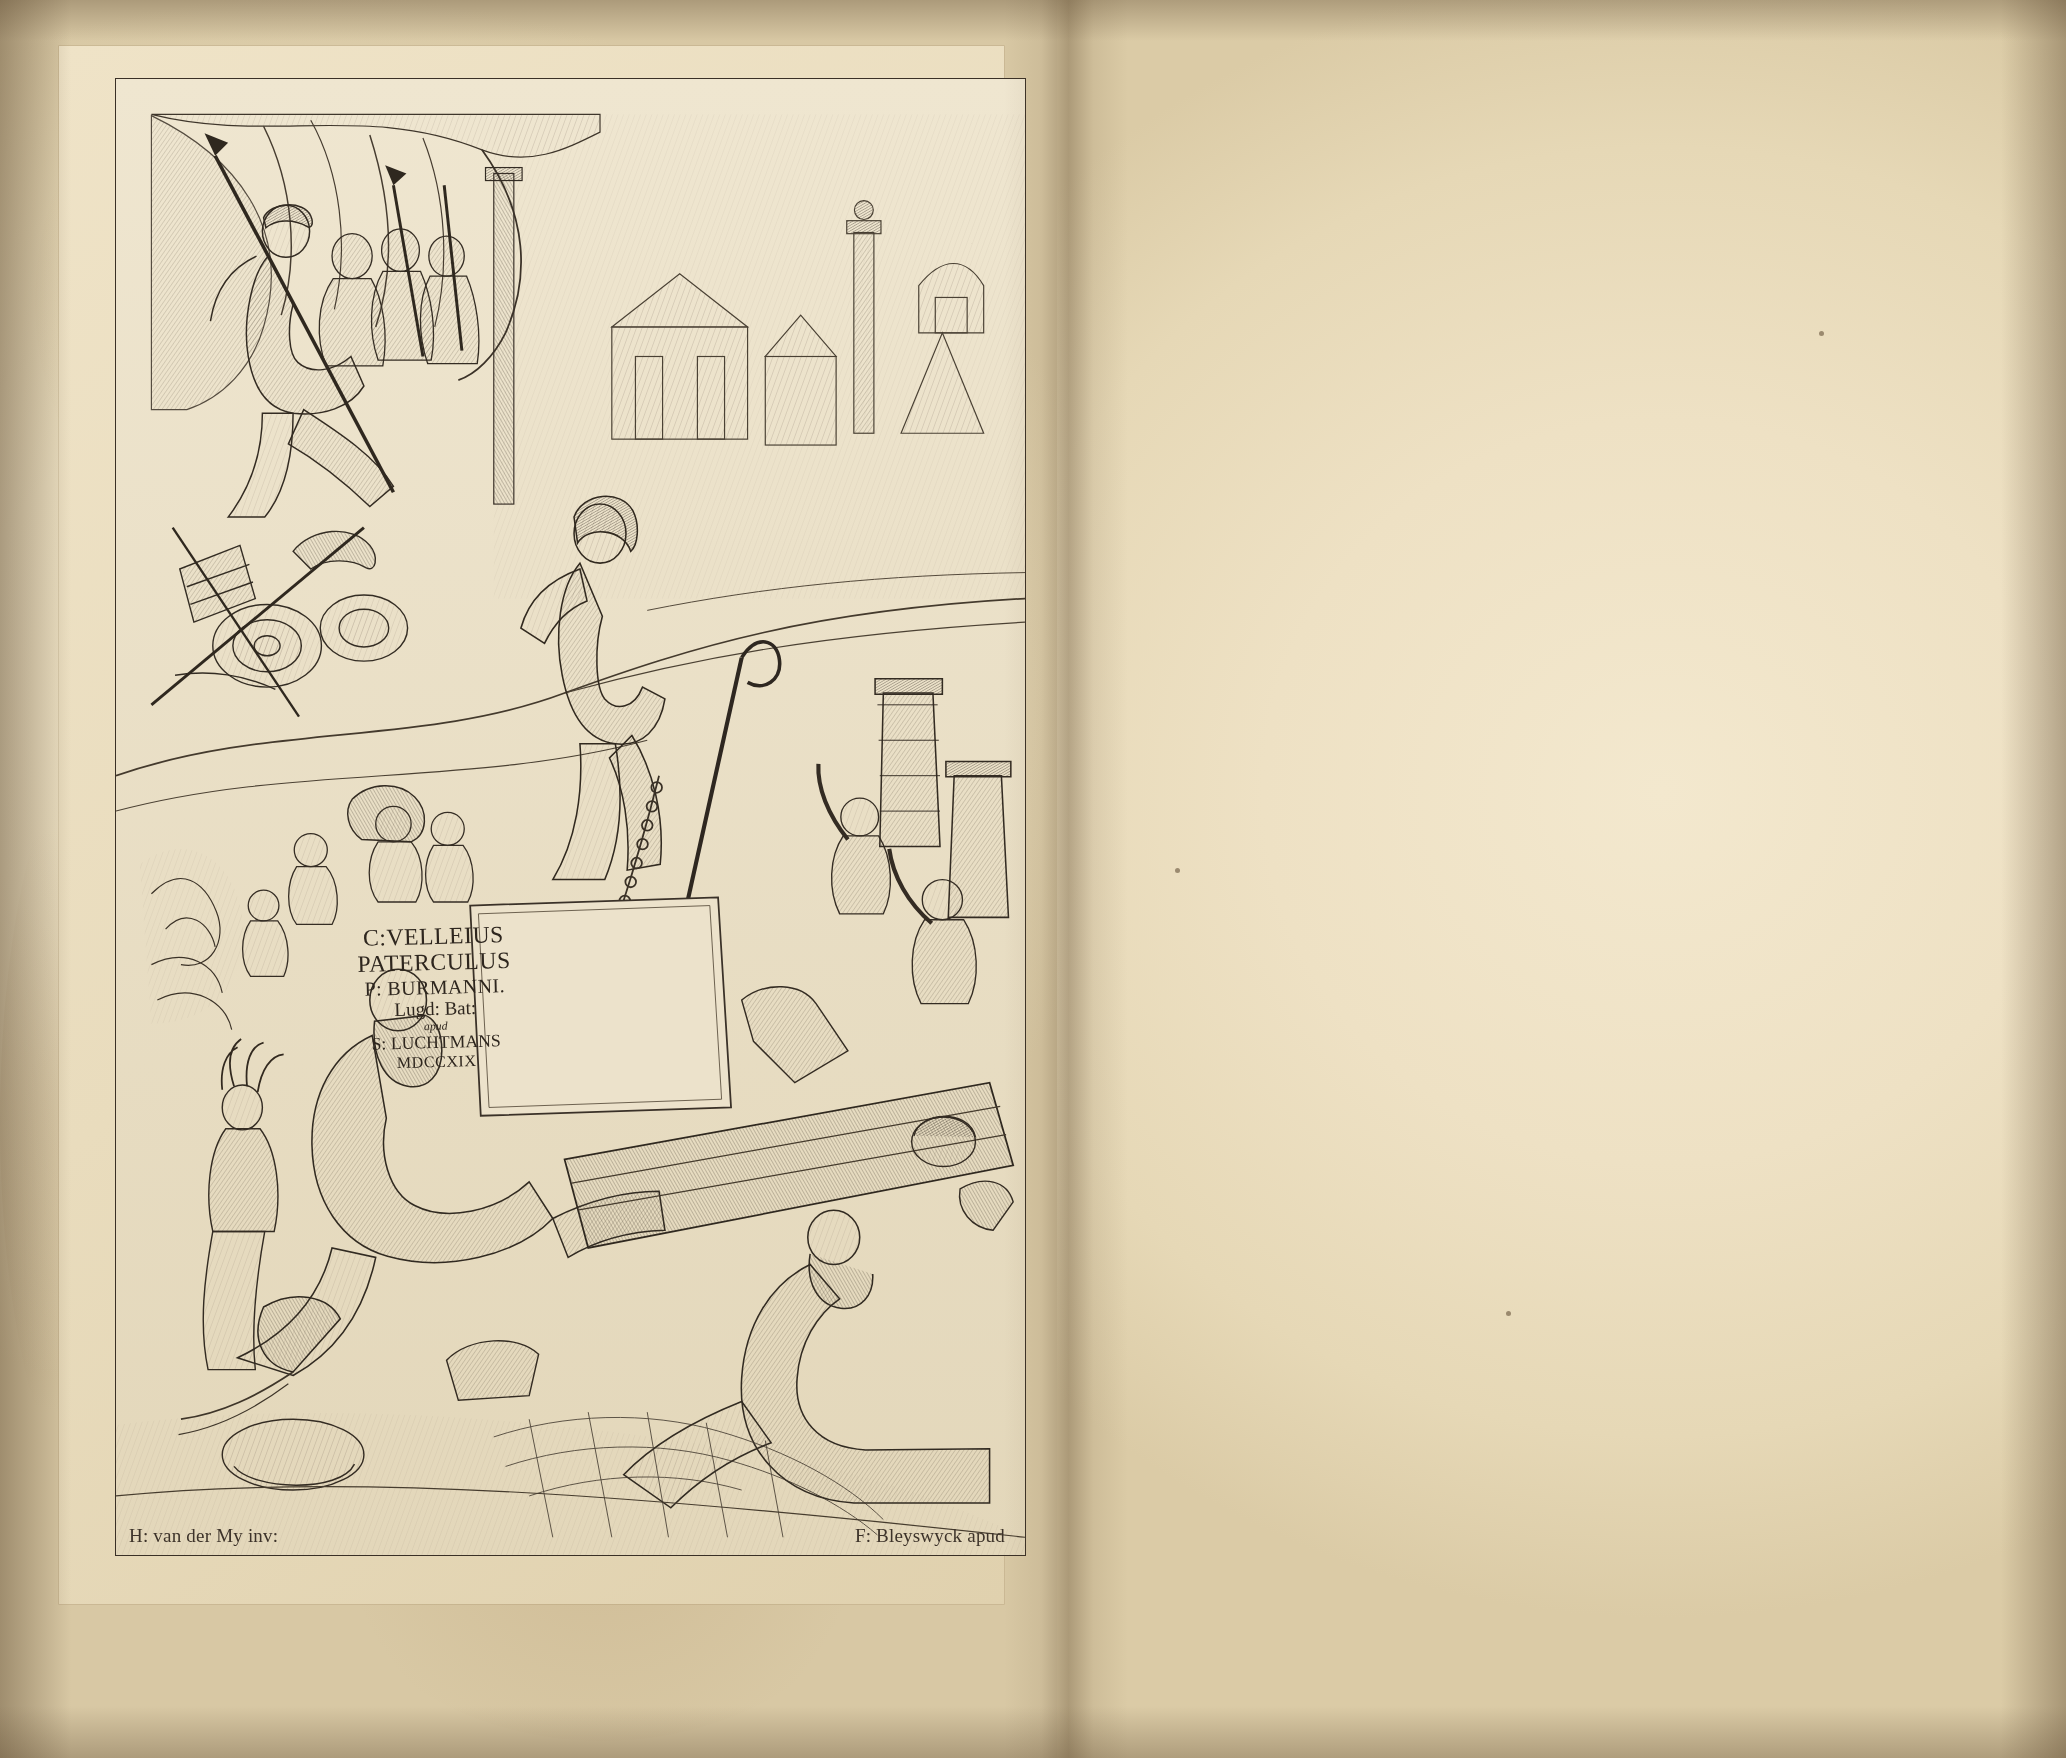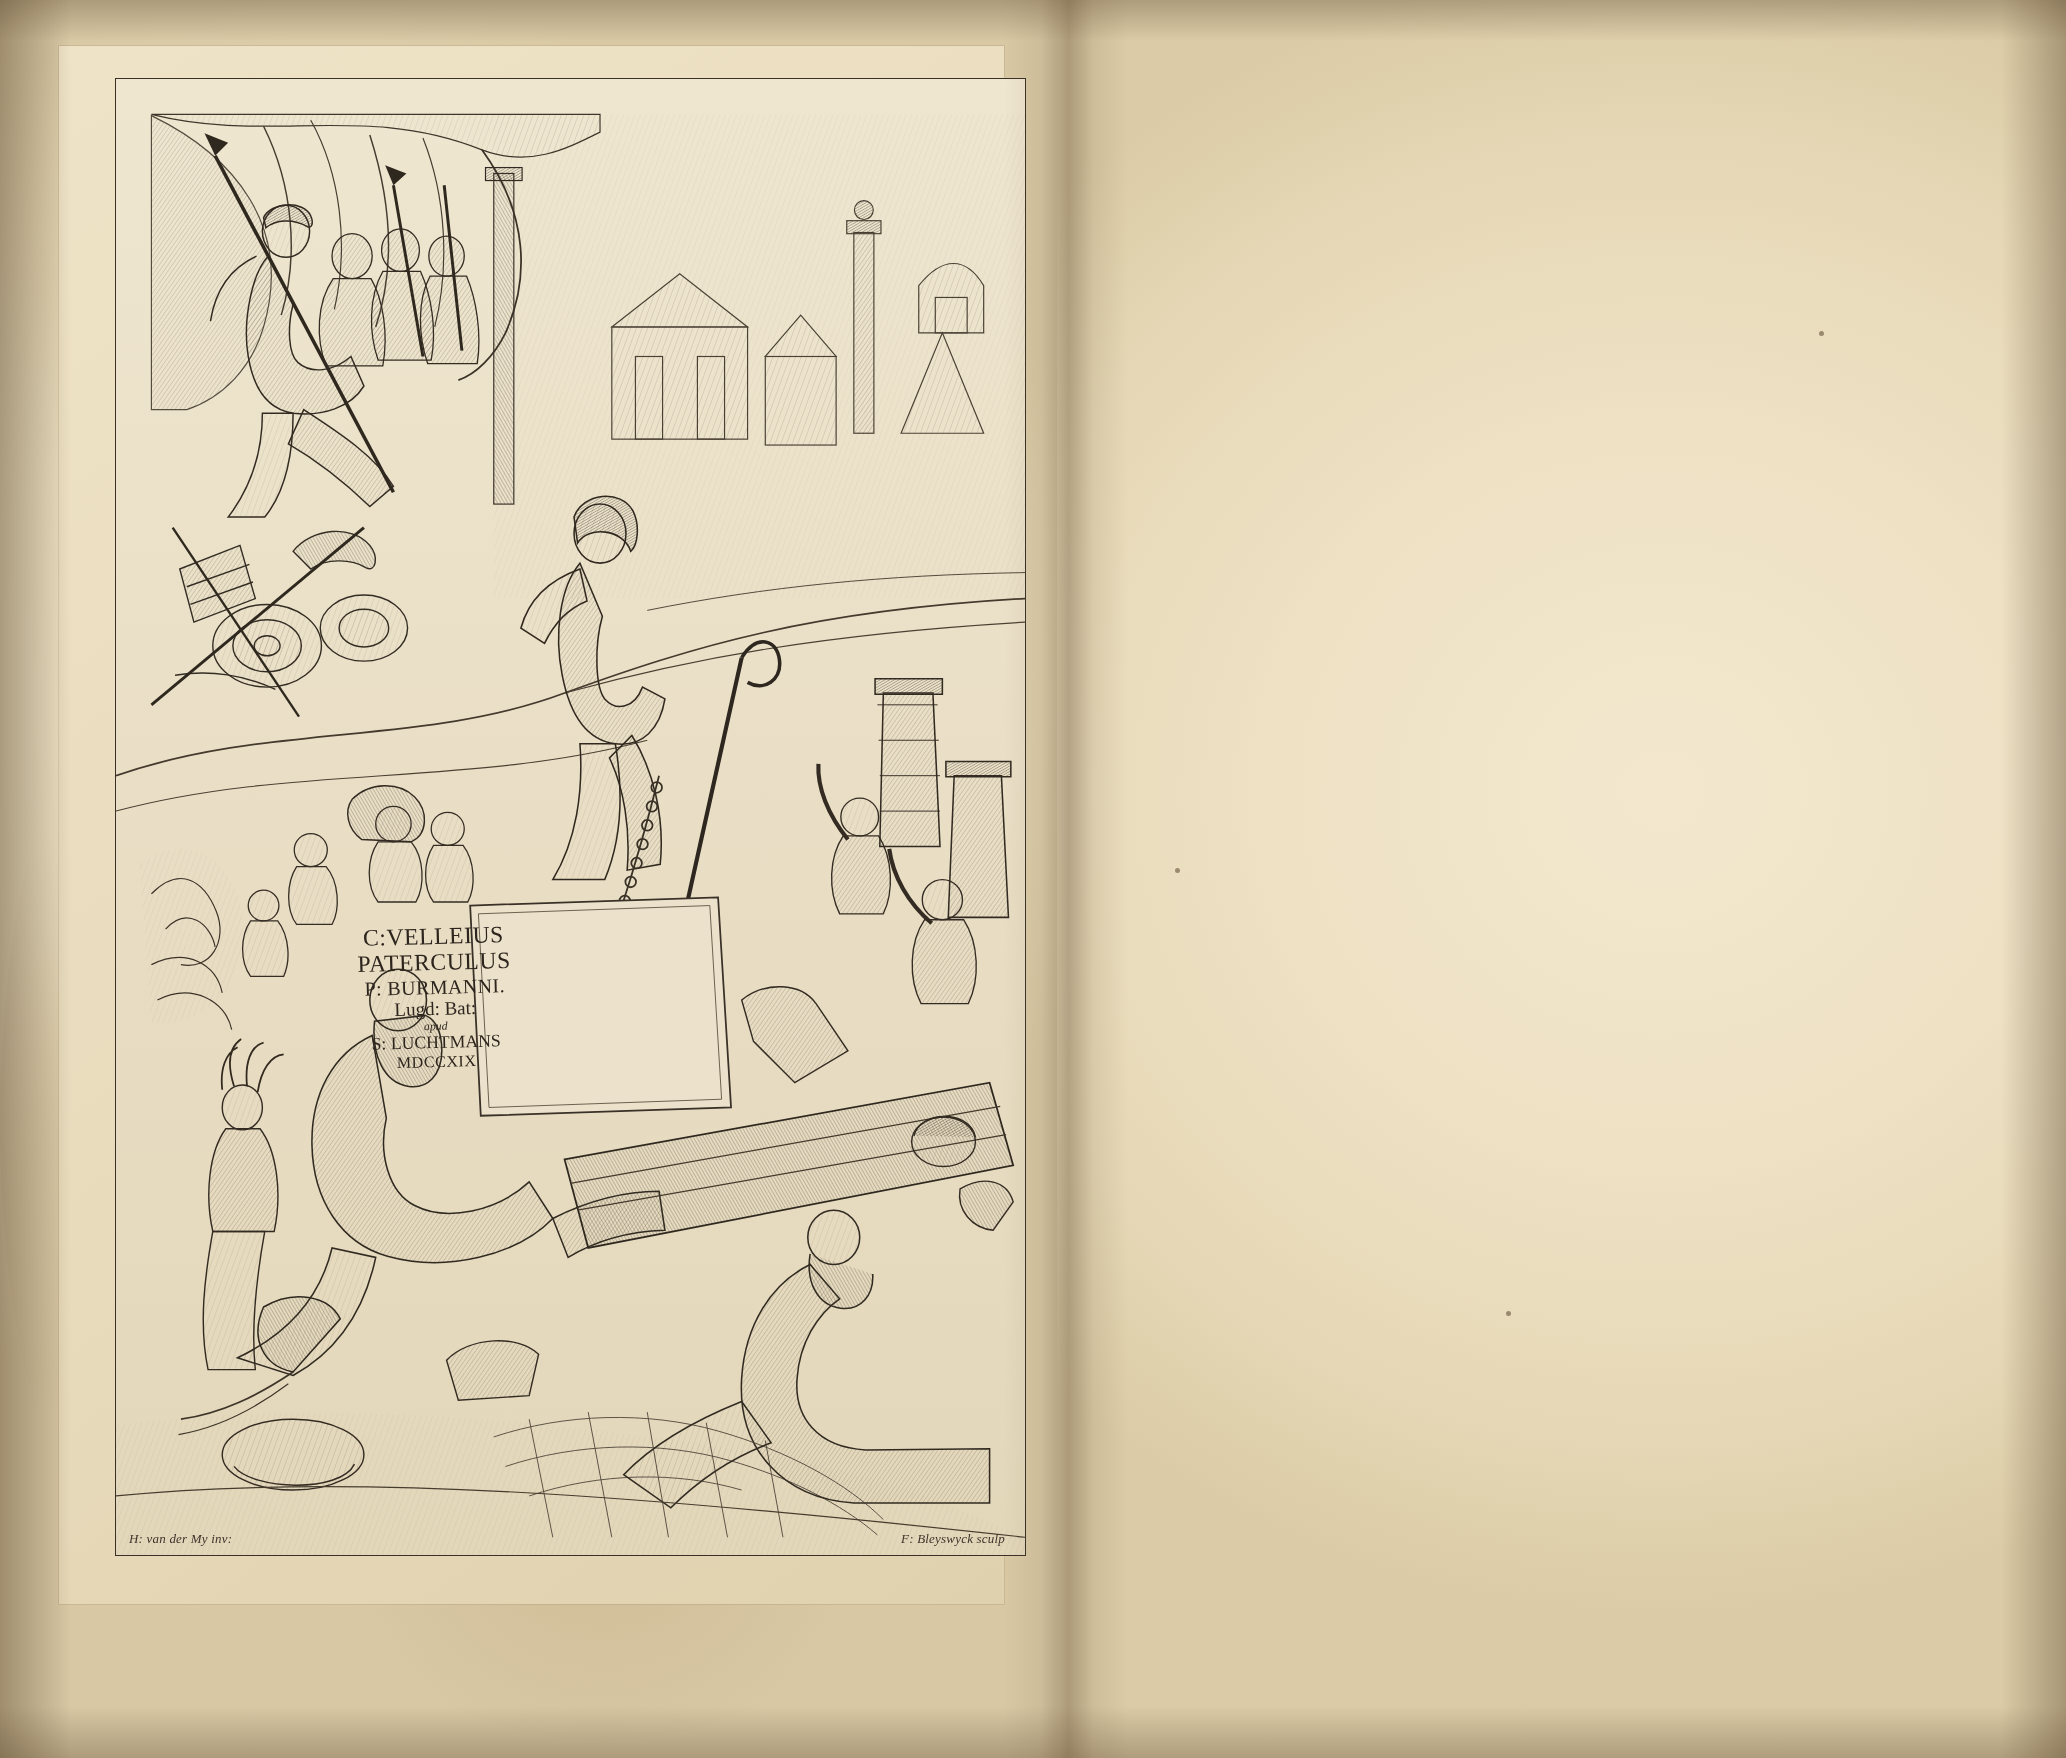--- a/index.html
+++ b/index.html
@@ -116,22 +116,21 @@
     inset: 0;
     background:
       linear-gradient(to bottom, #eee4ce 0%, #e9dec6 60%, #e2d5b8 100%);
   }
   .plate-svg { position: absolute; inset: 0; width: 100%; height: 100%; }
 
   .plate-caption-left, .plate-caption-right {
     position: absolute;
     bottom: 8.3px;
     font-family: "Liberation Serif", serif;
-    font-size: 13px;
-    font-style: italic;
+    font-size: 19px;
     color: #3d332a;
     letter-spacing: 0.2px;
     white-space: nowrap;
   }
   .plate-caption-left { left: 13px; }
   .plate-caption-right { right: 20px; }
 
   
   .cartouche {
     position: absolute;
@@ -386,21 +385,21 @@
           <div class="c-l1">C:VELLEIUS</div>
           <div class="c-l2">PATERCULUS</div>
           <div class="c-l3">P: BURMANNI.</div>
           <div class="c-l4">Lugd: Bat:</div>
           <div class="c-l5">apud</div>
           <div class="c-l6">S: LUCHTMANS</div>
           <div class="c-l7">MDCCXIX</div>
         </div>
 
         <div class="plate-caption-left">H: van der My inv:</div>
-        <div class="plate-caption-right">F: Bleyswyck sculp</div>
+        <div class="plate-caption-right">F: Bleyswyck apud</div>
       </div>
     </div>
   </div>
 
   <div class="page page-right">
 
     <div class="spot" style="left:118px; top:868px;"></div>
     <div class="spot" style="left:449px; top:1311px;"></div>
     <div class="spot" style="left:762px; top:331px;"></div>
   </div>

